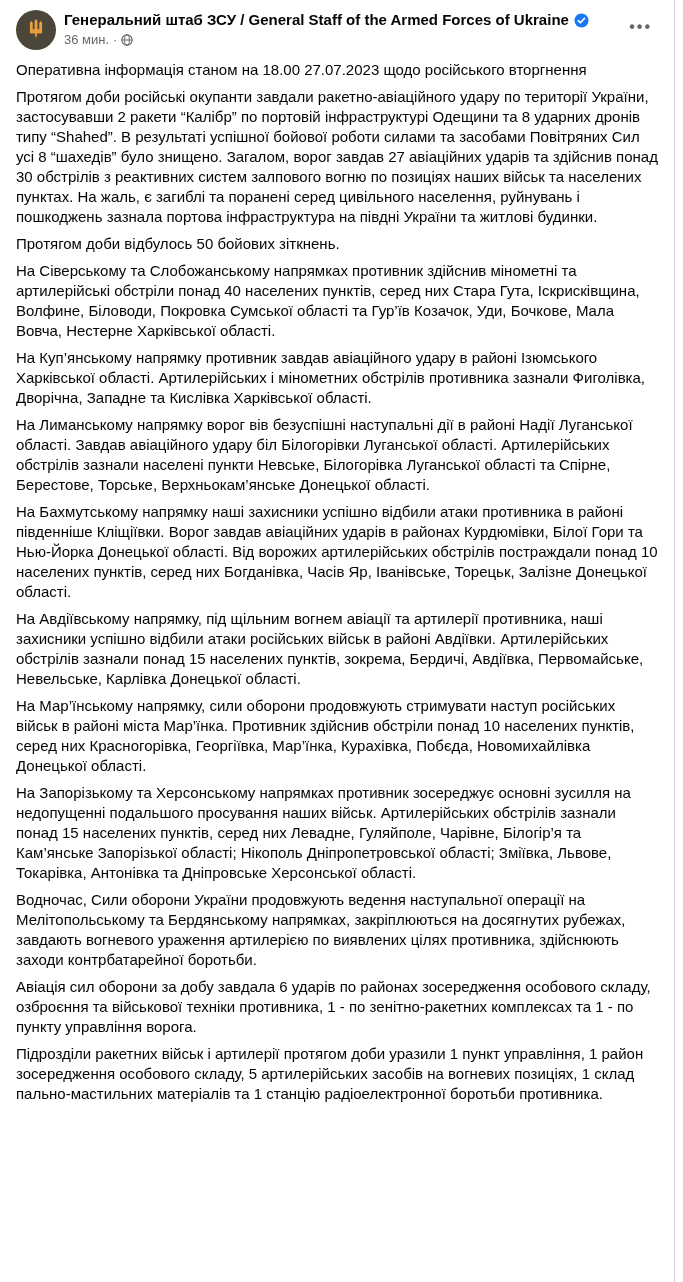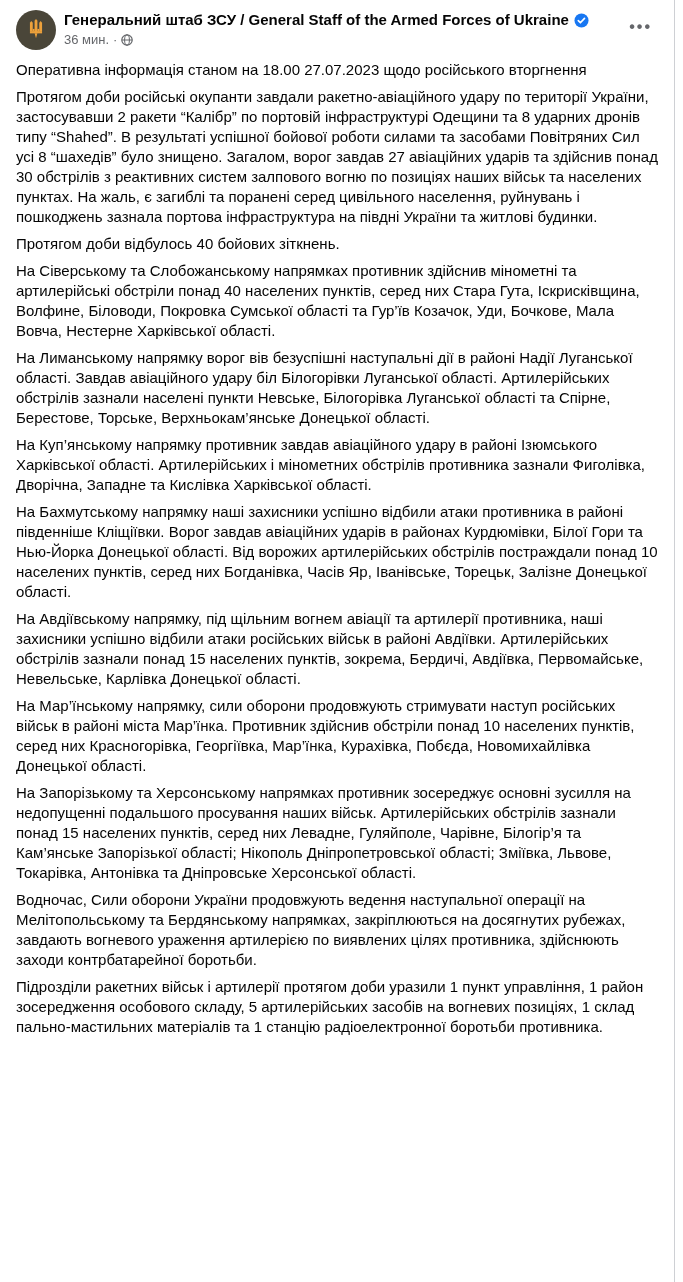--- a/index.html
+++ b/index.html
@@ -115,37 +115,38 @@
   </div>
 
   <div class="body">
 
       <p>Оперативна інформація станом на 18.00 27.07.2023 щодо російського вторгнення</p>
 
 
       <p>Протягом доби російські окупанти завдали ракетно-авіаційного удару по території України, застосувавши 2 ракети “Калібр” по портовій інфраструктурі Одещини та 8 ударних дронів типу “Shahed”. В результаті успішної бойової роботи силами та засобами Повітряних Сил усі 8 “шахедів” було знищено. Загалом, ворог завдав 27 авіаційних ударів та здійснив понад 30 обстрілів з реактивних систем залпового вогню по позиціях наших військ та населених пунктах. На жаль, є загиблі та поранені серед цивільного населення, руйнувань і пошкоджень зазнала портова інфраструктура на півдні України та житлові будинки.</p>
 
 
-      <p>Протягом доби відбулось 40 бойових зіткнень.</p>
+      <p>Протягом доби відбулось 50 бойових зіткнень.</p>
 
 
       <p>На Сіверському та Слобожанському напрямках противник здійснив мінометні та артилерійські обстріли понад 40 населених пунктів, серед них Стара Гута, Іскрисківщина, Волфине, Біловоди, Покровка Сумської області та Гур’їв Козачок, Уди, Бочкове, Мала Вовча, Нестерне Харківської області.</p>
 
+      <p>На Куп’янському напрямку противник завдав авіаційного удару в районі Ізюмського Харківської області. Артилерійських і мінометних обстрілів противника зазнали Фиголівка, Дворічна, Западне та Кислівка Харківської області.</p>
+
       <p>На Лиманському напрямку ворог вів безуспішні наступальні дії в районі Надії Луганської області. Завдав авіаційного удару біл Білогорівки Луганської області. Артилерійських обстрілів зазнали населені пункти Невське, Білогорівка Луганської області та Спірне, Берестове, Торське, Верхньокам’янське Донецької області.</p>
-
-      <p>На Куп’янському напрямку противник завдав авіаційного удару в районі Ізюмського Харківської області. Артилерійських і мінометних обстрілів противника зазнали Фиголівка, Дворічна, Западне та Кислівка Харківської області.</p>
 
       <p>На Бахмутському напрямку наші захисники успішно відбили атаки противника в районі південніше Кліщіївки. Ворог завдав авіаційних ударів в районах Курдюмівки, Білої Гори та Нью-Йорка Донецької області. Від ворожих артилерійських обстрілів постраждали понад 10 населених пунктів, серед них Богданівка, Часів Яр, Іванівське, Торецьк, Залізне Донецької області.</p>
 
       <p>На Авдіївському напрямку, під щільним вогнем авіації та артилерії противника, наші захисники успішно відбили атаки російських військ в районі Авдіївки. Артилерійських обстрілів зазнали понад 15 населених пунктів, зокрема, Бердичі, Авдіївка, Первомайське, Невельське, Карлівка Донецької області.</p>
 
       <p>На Мар’їнському напрямку, сили оборони продовжують стримувати наступ російських військ в районі міста Мар’їнка. Противник здійснив обстріли понад 10 населених пунктів, серед них Красногорівка, Георгіївка, Мар’їнка, Курахівка, Побєда, Новомихайлівка Донецької області.</p>
 
 
       <p>На Запорізькому та Херсонському напрямках противник зосереджує основні зусилля на недопущенні подальшого просування наших військ. Артилерійських обстрілів зазнали понад 15 населених пунктів, серед них Левадне, Гуляйполе, Чарівне, Білогір’я та Кам’янське Запорізької області; Нікополь Дніпропетровської області; Зміївка, Львове, Токарівка, Антонівка та Дніпровське Херсонської області.</p>
 
       <p>Водночас, Сили оборони України продовжують ведення наступальної операції на Мелітопольському та Бердянському напрямках, закріплюються на досягнутих рубежах, завдають вогневого ураження артилерією по виявлених цілях противника, здійснюють заходи контрбатарейної боротьби.</p>
 
+      <p>Авіація сил оборони за добу завдала 6 ударів по районах зосередження особового складу, озброєння та військової техніки противника, 1 - по зенітно-ракетних комплексах та 1 - по пункту управління ворога.</p>
 
       <p>Підрозділи ракетних військ і артилерії протягом доби уразили 1 пункт управління, 1 район зосередження особового складу, 5 артилерійських засобів на вогневих позиціях, 1 склад пально-мастильних матеріалів та 1 станцію радіоелектронної боротьби противника.</p>
     </div>
 
 </div>
 
 </body></html>

